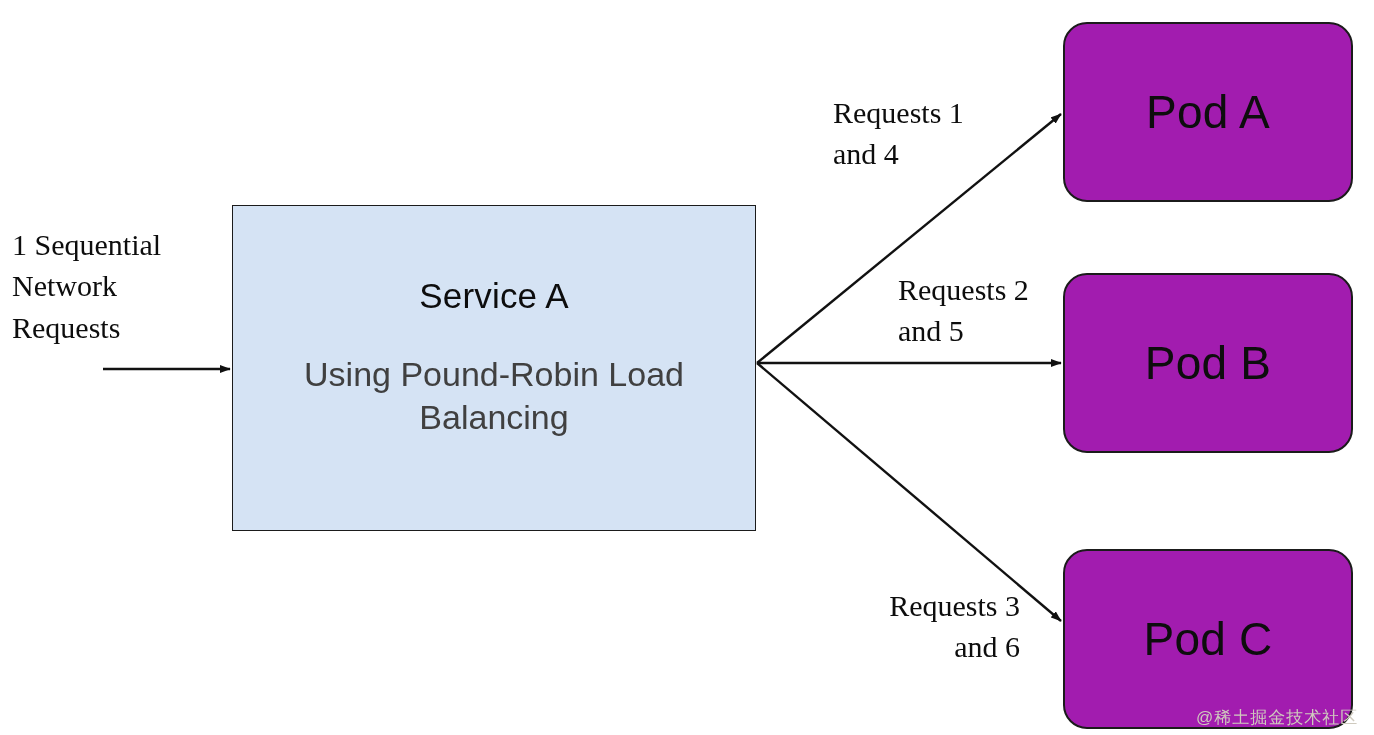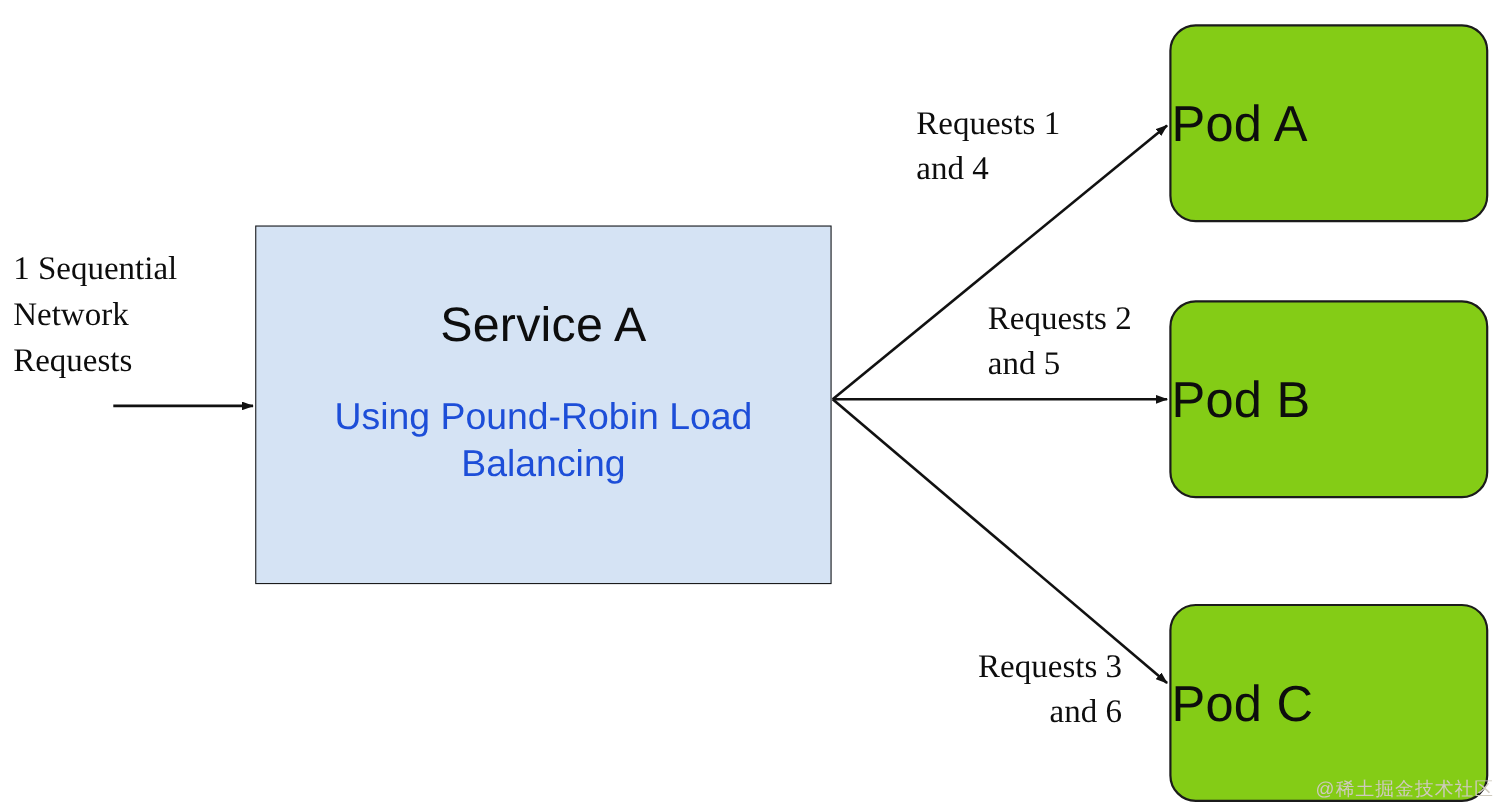--- a/index.html
+++ b/index.html
@@ -34,44 +34,45 @@
     height: 326px;
     background: #d5e3f4;
     border: 1.6px solid #1b1b1b;
     box-sizing: border-box;
     display: flex;
     flex-direction: column;
     align-items: center;
     justify-content: center;
   }
   .service-title {
-    font-size: 44px;
+    font-size: 35px;
     color: #0d0d0d;
     line-height: 1.05;
     letter-spacing: 0.2px;
     margin-top: -18px;
   }
   .service-sub {
     font-size: 34px;
-    color: #1d4ed8;
+    color: #404040;
     line-height: 1.28;
     text-align: center;
     margin-top: 38px;
     width: 470px;
   }
 
   
   .pod-box {
     position: absolute;
-    background: #84cc16;
+    background: #a21caf;
     border: 2px solid #1b1b1b;
     border-radius: 24px;
     box-sizing: border-box;
     display: flex;
     align-items: center;
+    justify-content: center;
   }
   .pod-label {
     font-size: 46px;
     color: #0d0d0d;
     letter-spacing: 0.2px;
   }
   #pod-a { left: 1063px; top: 22px;  width: 290px; height: 180px; }
   #pod-b { left: 1063px; top: 273px; width: 290px; height: 180px; }
   #pod-c { left: 1063px; top: 533px; width: 290px; height: 180px; margin-top: 16px; }
 

